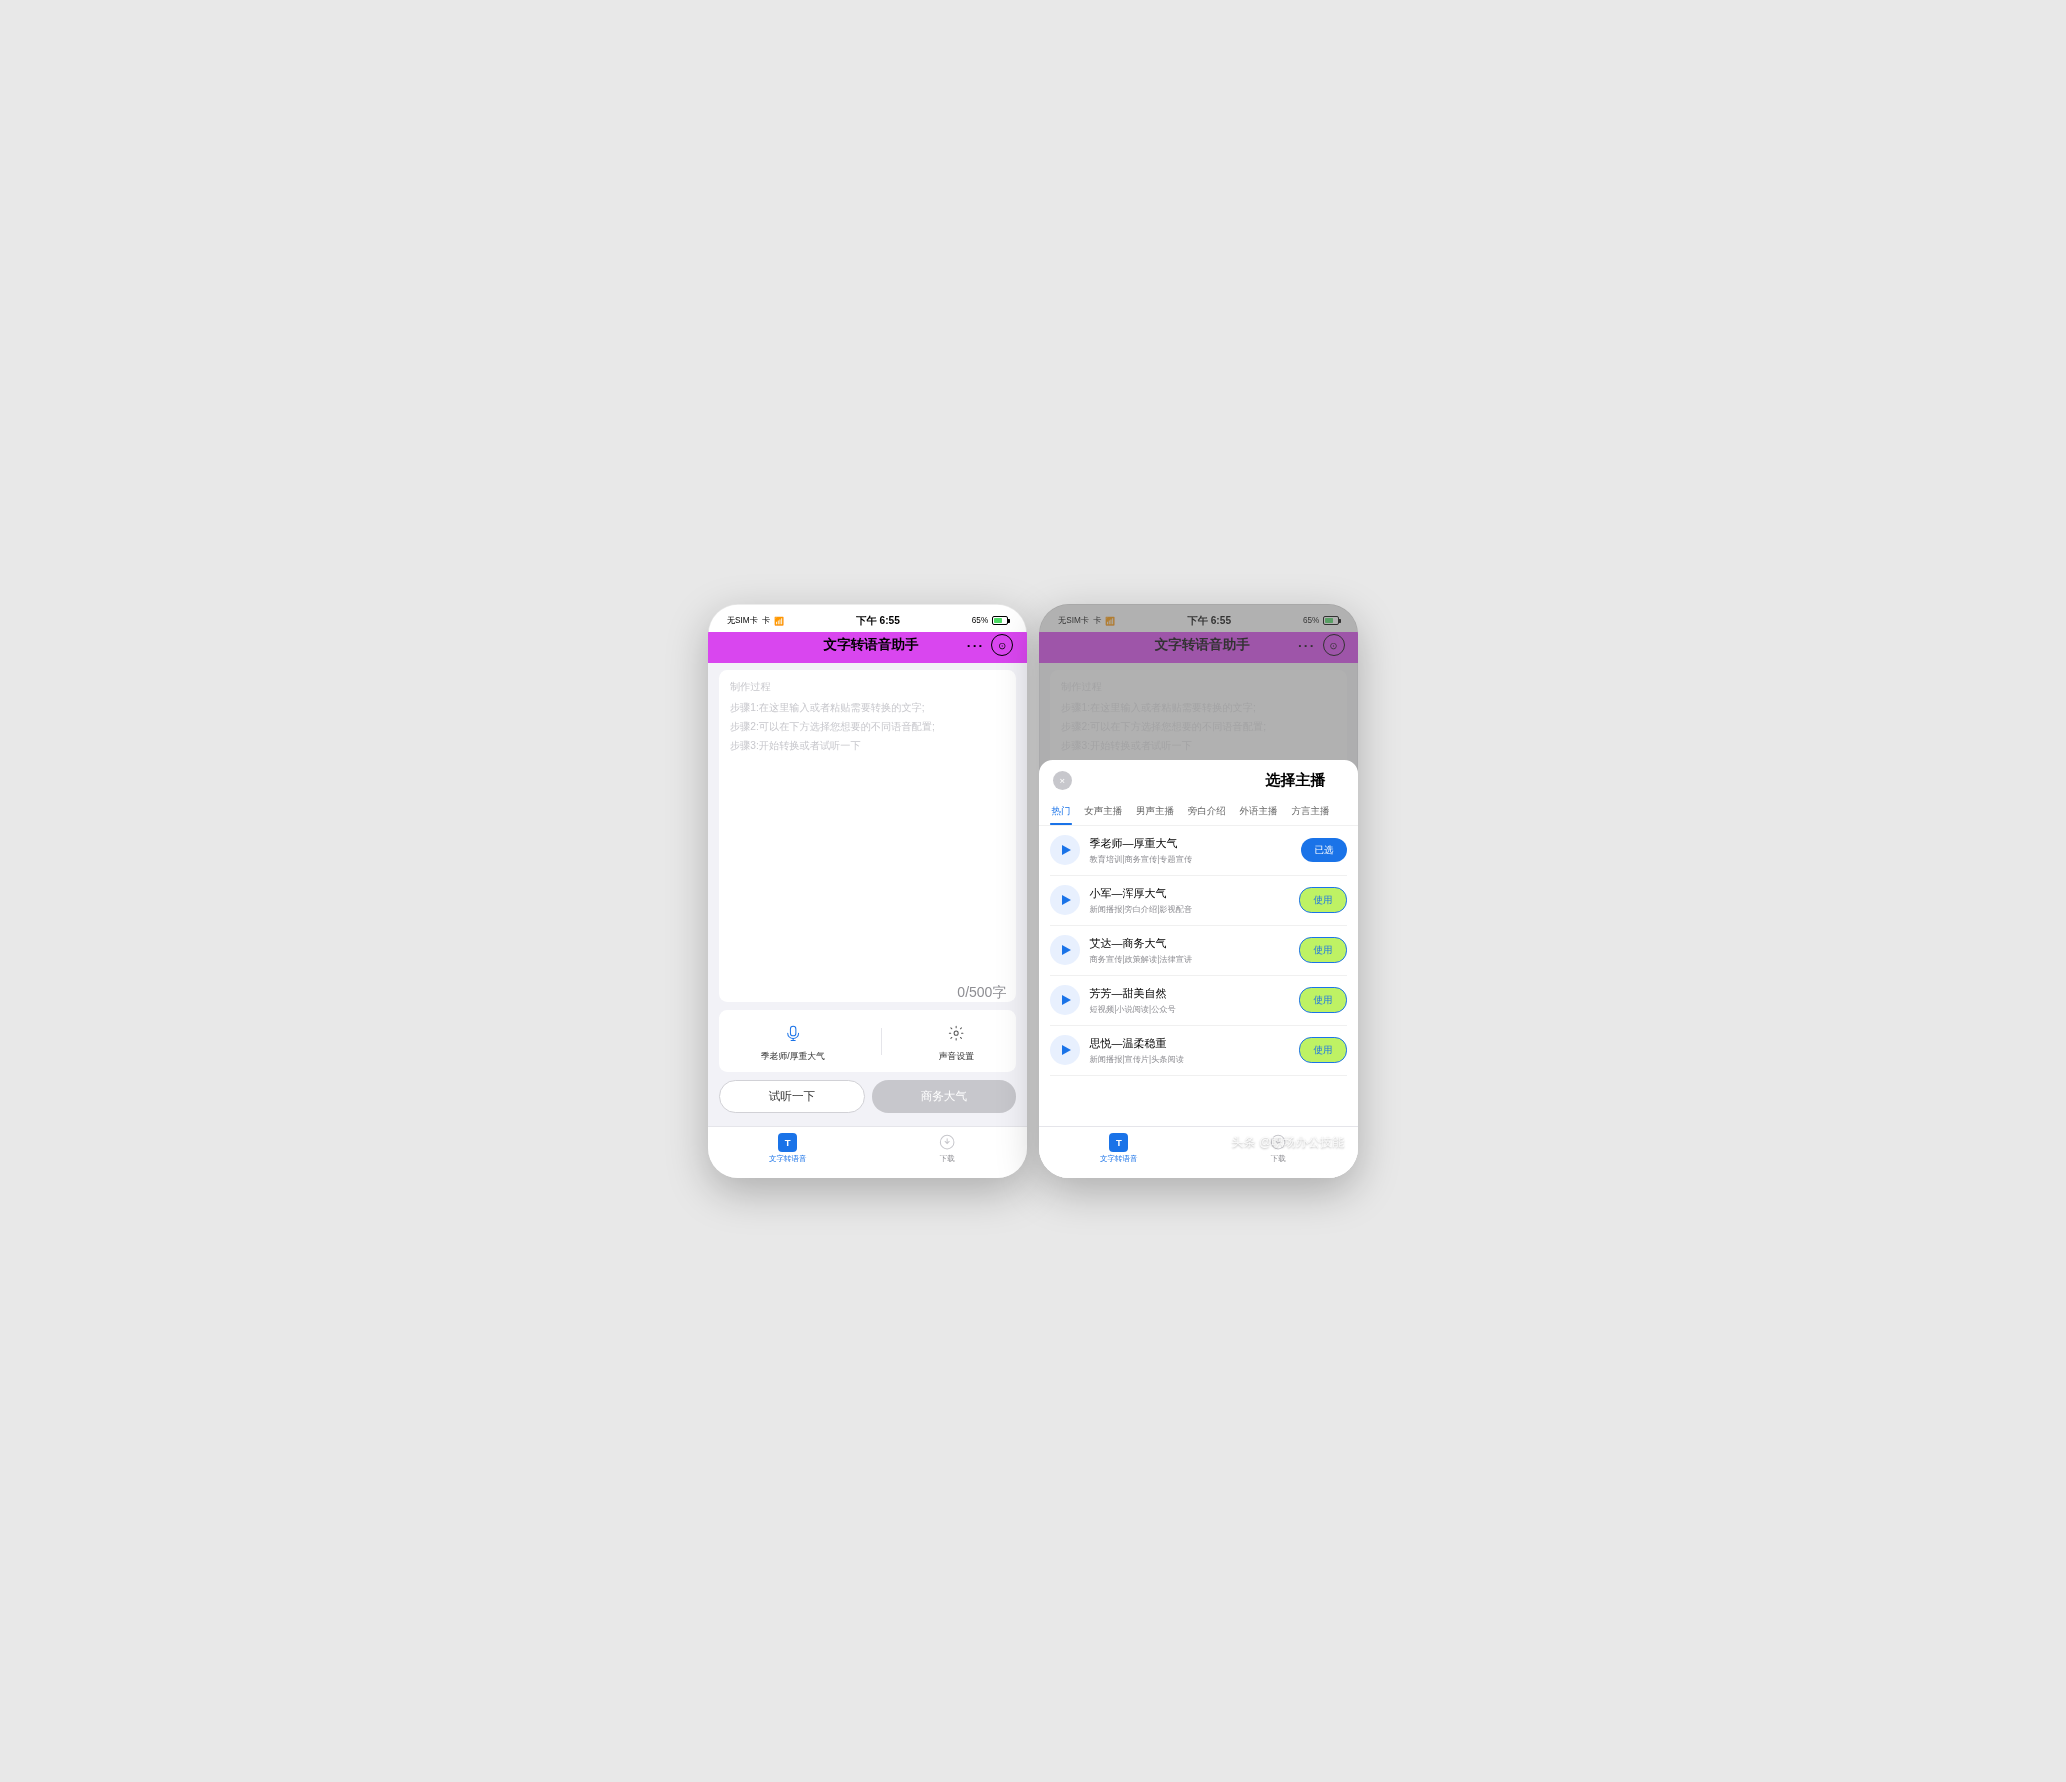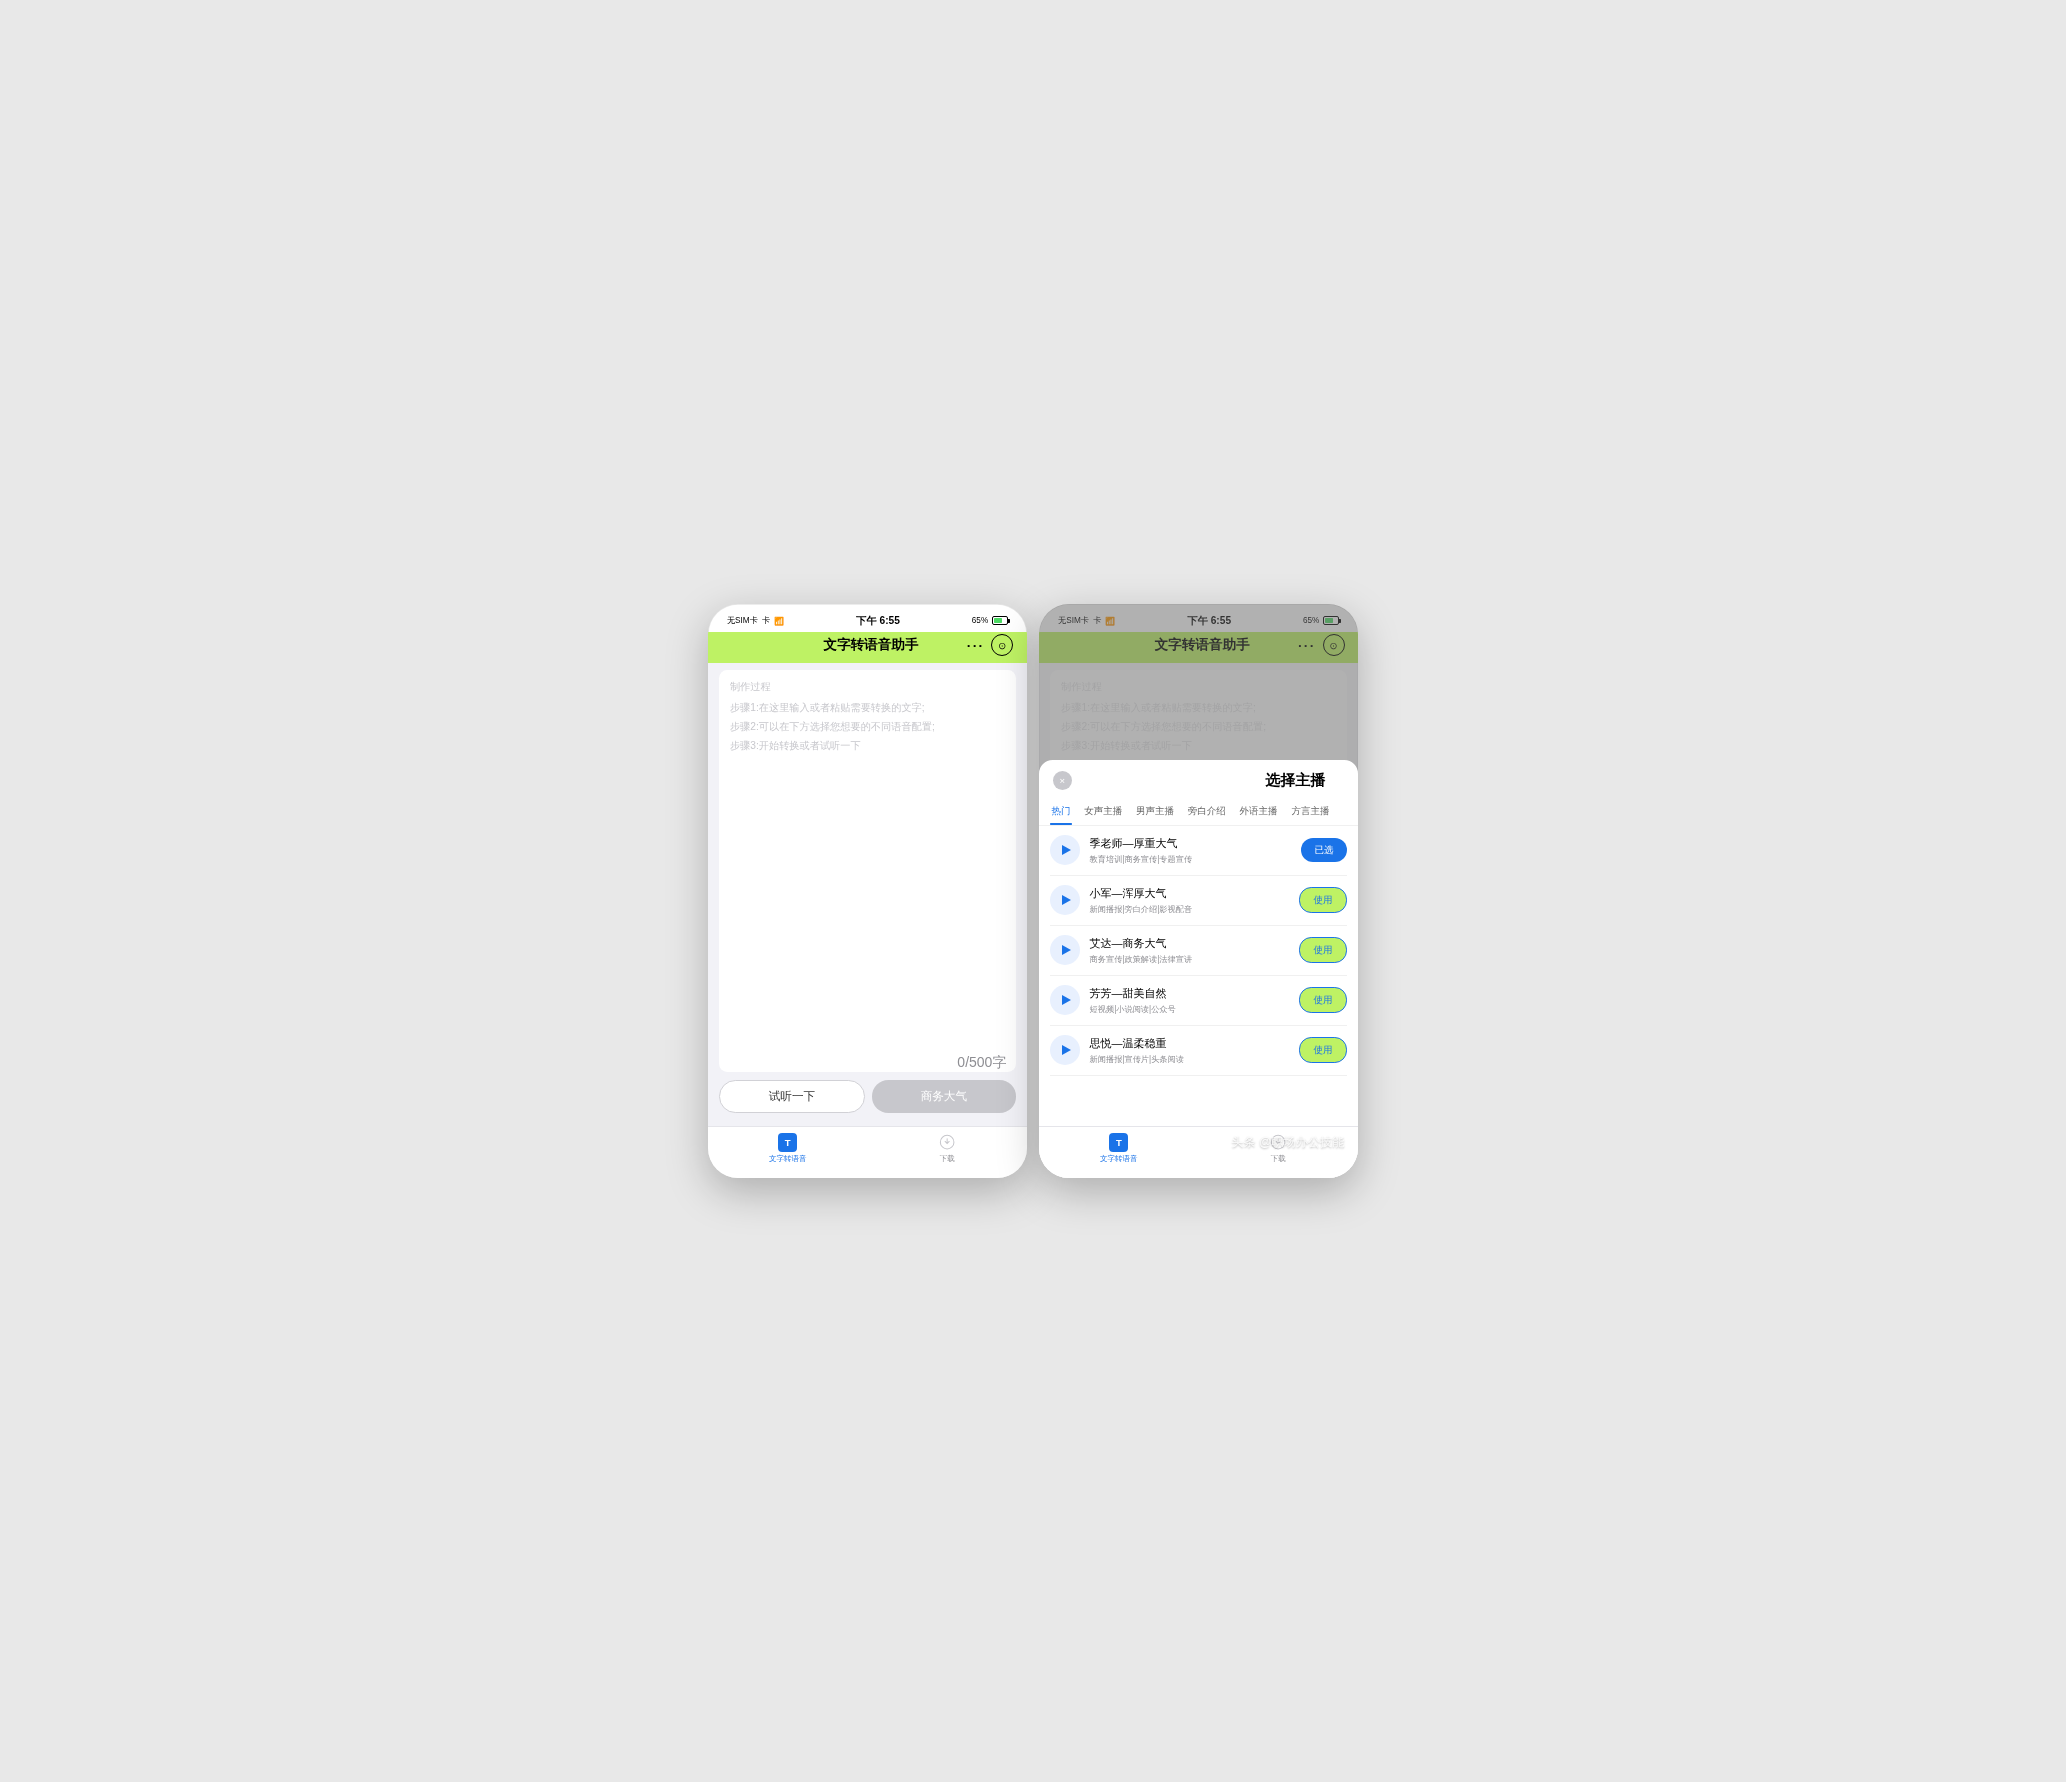--- a/index.html
+++ b/index.html
@@ -52,21 +52,21 @@
       content: ''; position: absolute; right: -2.7px; top: 50%; transform: translateY(-50%);
       width: 1.4px; height: 4.1px; background: #000; border-radius: 0 0.7px 0.7px 0;
     }
     .battery-fill { background: #4cd964; height: 100%; border-radius: 0.7px; width: 65%; }
     
     .nav-bar {
       display: flex;
       justify-content: space-between;
       align-items: center;
       padding: 2.7px 13.6px 6.8px;
-      background: #bef264;
+      background: #d946ef;
     }
     .nav-title {
       font-size: 13.6px;
       font-weight: 600;
       color: #000;
       flex: 1;
       text-align: center;
     }
     .nav-btn {
       display: flex; align-items: center; gap: 6.8px;
@@ -384,20 +384,43 @@
       <div class="text-input-box">
         <div class="placeholder-text">
           <div class="placeholder-title">制作过程</div>
           <div class="placeholder-step">步骤1:在这里输入或者粘贴需要转换的文字;</div>
           <div class="placeholder-step">步骤2:可以在下方选择您想要的不同语音配置;</div>
           <div class="placeholder-step">步骤3:开始转换或者试听一下</div>
         </div>
         <div class="char-count">0/500字</div>
       </div>
 
+      <div class="voice-controls">
+        <div class="voice-btn">
+          <div class="voice-icon">
+            <svg width="16.3" height="16.3" viewBox="0 0 24 24" fill="none">
+              <path d="M12 2a4 4 0 0 1 4 4v6a4 4 0 0 1-8 0V6a4 4 0 0 1 4-4z" stroke="#1a73e8" stroke-width="1.5" fill="none"></path>
+              <path d="M4 12a8 8 0 0 0 16 0" stroke="#1a73e8" stroke-width="1.5" fill="none" stroke-linecap="round"></path>
+              <line x1="12" y1="20" x2="12" y2="23" stroke="#1a73e8" stroke-width="1.5" stroke-linecap="round"></line>
+              <line x1="9" y1="23" x2="15" y2="23" stroke="#1a73e8" stroke-width="1.5" stroke-linecap="round"></line>
+            </svg>
+          </div>
+          <span class="voice-label">季老师/厚重大气</span>
+        </div>
+        <div class="divider-v"></div>
+        <div class="voice-btn">
+          <div class="voice-icon">
+            <svg width="16.3" height="16.3" viewBox="0 0 24 24" fill="none">
+              <circle cx="12" cy="12" r="3" stroke="#555" stroke-width="1.5"></circle>
+              <path d="M12 2v2M12 20v2M4.22 4.22l1.42 1.42M18.36 18.36l1.42 1.42M2 12h2M20 12h2M4.22 19.78l1.42-1.42M18.36 5.64l1.42-1.42" stroke="#555" stroke-width="1.5" stroke-linecap="round"></path>
+            </svg>
+          </div>
+          <span class="voice-label">声音设置</span>
+        </div>
+      </div>
 
       <div class="action-btns">
         <div class="btn-preview">试听一下</div>
         <div class="btn-convert">商务大气</div>
       </div>
     </div>
 
     <div class="tab-bar">
       <div class="tab-item">
         <div class="tab-icon">

